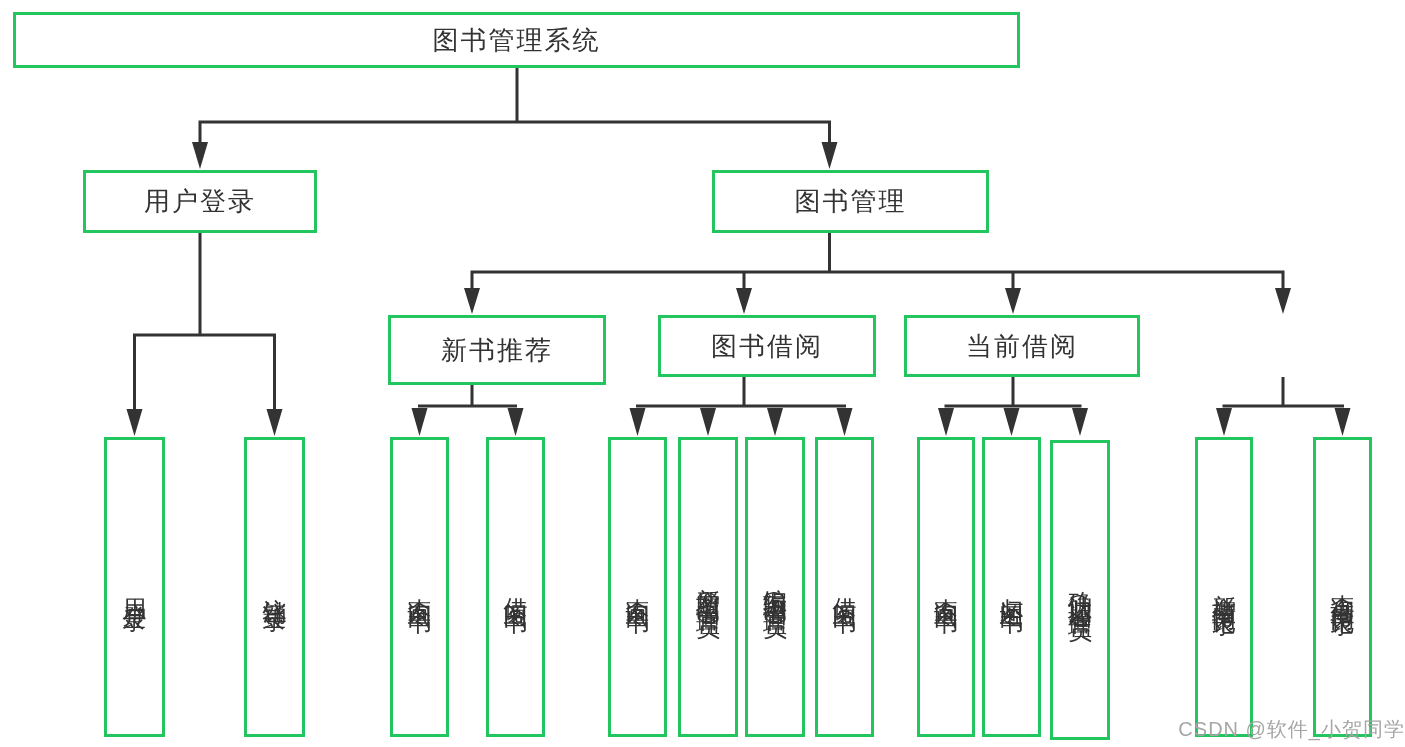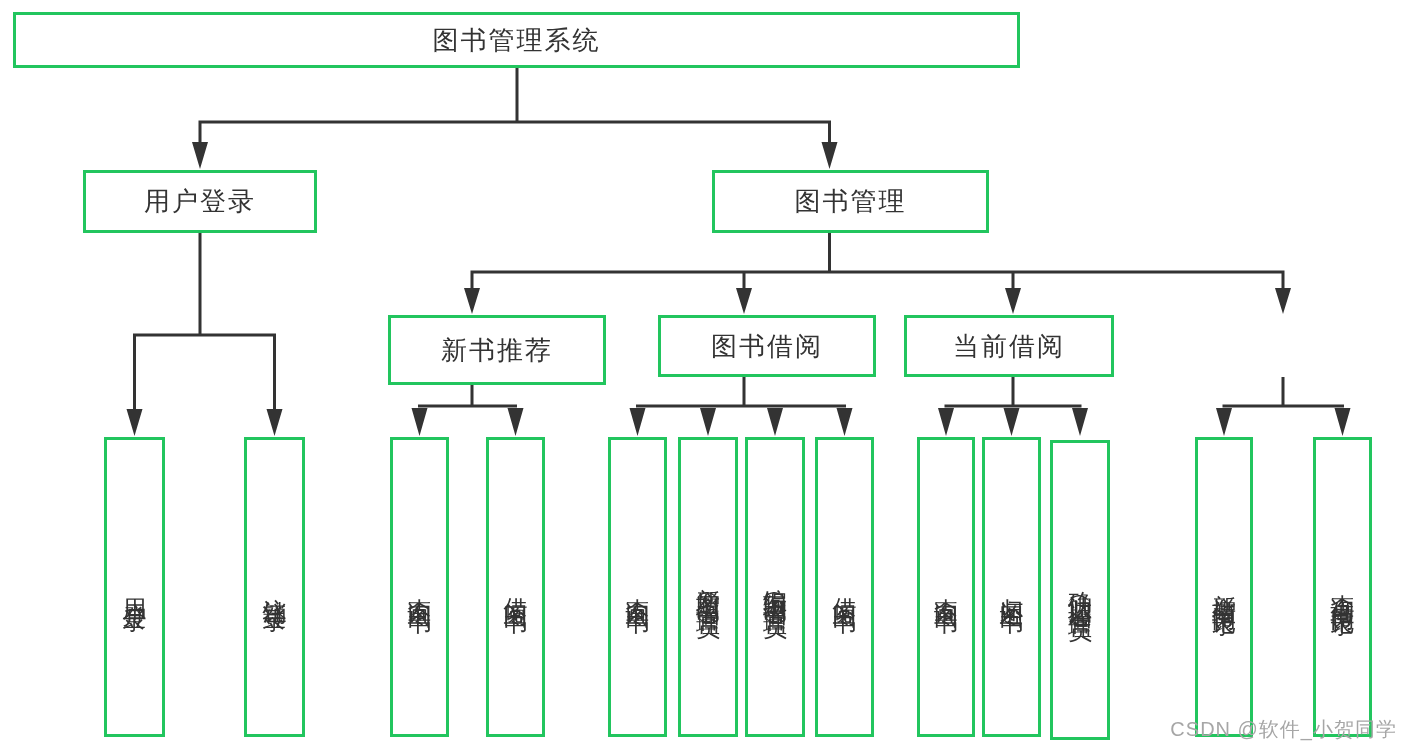--- a/index.html
+++ b/index.html
@@ -13,21 +13,21 @@
     display:flex;align-items:center;justify-content:center;text-align:center;
   }
   .hbox{font-size:26px;letter-spacing:2px;white-space:nowrap;}
   .root{font-size:26px;}
   .vbox{overflow:hidden;}
   .vtext{
     writing-mode:vertical-rl;text-orientation:mixed;
     font-size:24px;letter-spacing:4px;line-height:1;
   }
   .watermark{
-    position:absolute;right:8px;bottom:4px;font-size:20px;color:#a6a6a6;
+    position:absolute;right:0;bottom:4px;font-size:20px;color:#a6a6a6;
     letter-spacing:1px;white-space:nowrap;z-index:5;
   }
 </style>
 </head>
 <body>
 
 <div class="canvas">
 
   <svg class="connector-layer" width="1405" height="747" viewBox="0 0 1405 747" xmlns="http://www.w3.org/2000/svg">
     <path fill="none" stroke="#333333" stroke-width="3" d="
@@ -61,21 +61,21 @@
   <div class="box hbox" style="left:712px;top:170px;width:277px;height:63px;">
     <span>图书管理</span>
   </div>
 
   <div class="box hbox" style="left:348px;top:315px;width:218px;height:70px;margin-left:40px;">
     <span>新书推荐</span>
   </div>
   <div class="box hbox" style="left:658px;top:315px;width:218px;height:62px;">
     <span>图书借阅</span>
   </div>
-  <div class="box hbox" style="left:904px;top:315px;width:210px;height:62px;">
+  <div class="box hbox" style="left:904px;top:315px;width:236px;height:62px;">
     <span>当前借阅</span>
   </div>
 
   <div class="box vbox" style="left:104px;top:437px;width:61px;height:300px;">
     <span class="vtext">用户登录</span>
   </div>
   <div class="box vbox" style="left:244px;top:437px;width:61px;height:300px;">
     <span class="vtext">注销登录</span>
   </div>
 

